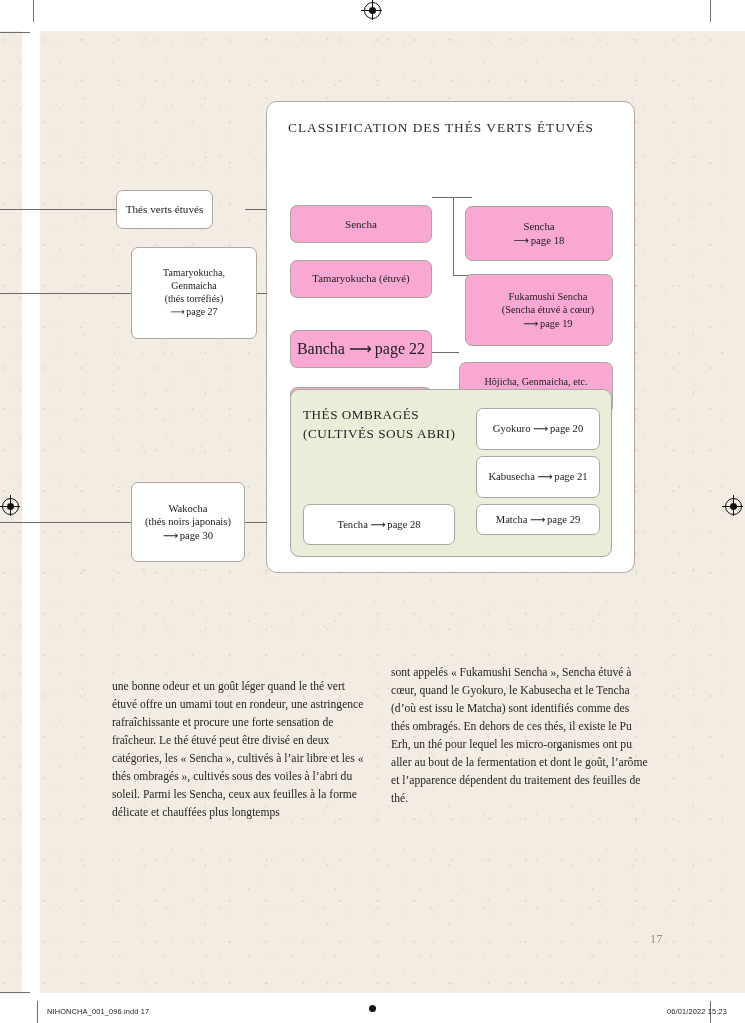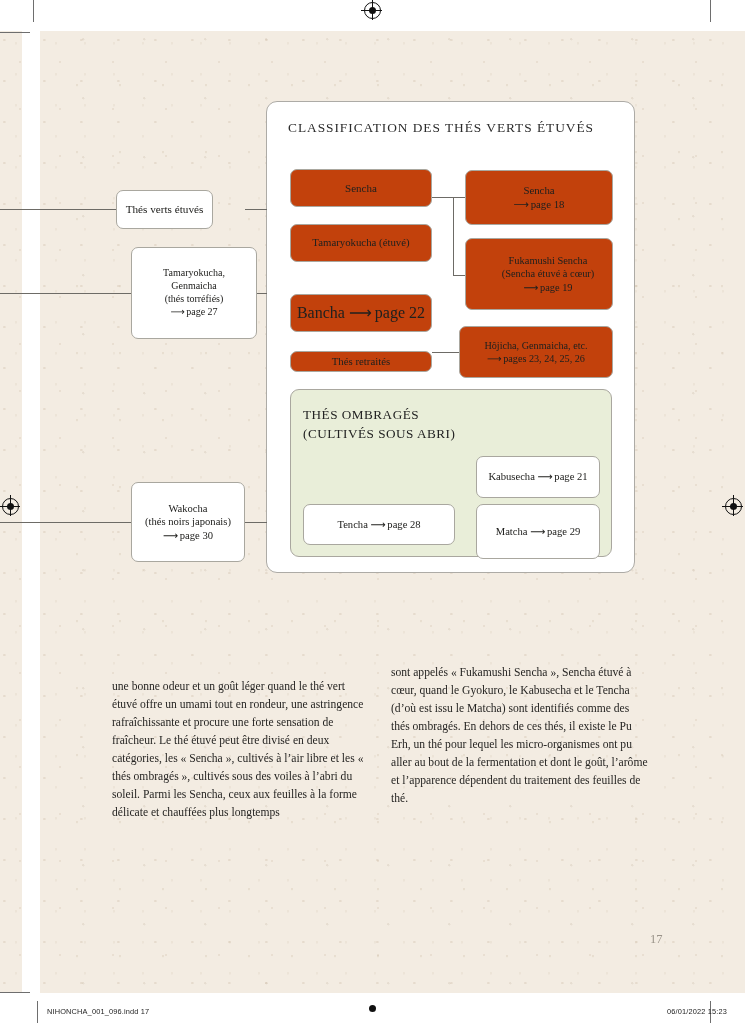--- a/index.html
+++ b/index.html
@@ -99,21 +99,21 @@
     border-radius: 7px;
     border: 1px solid #a9a79f;
     display: flex;
     align-items: center;
     justify-content: center;
     text-align: center;
     color: #20201e;
     line-height: 1.28;
     font-family: "Liberation Serif", serif;
   }
-  .node.green { background: #c2410c; }
+  .node.green { background: #f9a8d4; margin-top: 36px; }
   .node.white { background: #ffffff; }
   .node .inner { padding: 0 6px; width: 100%; }
 
   .arrowref { white-space: nowrap; }
   .arr { letter-spacing: -1px; }
 
   
   #ombrage-panel {
     position: absolute;
     left: 290px; top: 389px;
@@ -316,38 +316,45 @@
       </div>
     </div>
   </div>
 
   <div id="ombrage-panel"></div>
   <div id="ombrage-title">
     <span class="l1">THÉS OMBRAGÉS</span>
     <span class="l2">(CULTIVÉS SOUS ABRI)</span>
   </div>
 
+  <div class="node white" style="left:476px; top:408px; width:124px; height:42px; font-size:10.6px;">
+    <div class="inner arrowref">
+      <span>Gyokuro</span>
+      <span class="arr">⟶</span>
+      <span>page 20</span>
+    </div>
+  </div>
 
   <div class="node white" style="left:476px; top:456px; width:124px; height:42px; font-size:10.6px;">
     <div class="inner arrowref">
       <span>Kabusecha</span>
       <span class="arr">⟶</span>
       <span>page 21</span>
     </div>
   </div>
 
   <div class="node white" style="left:303px; top:504px; width:152px; height:41px; font-size:10.6px;">
     <div class="inner arrowref">
       <span>Tencha</span>
       <span class="arr">⟶</span>
       <span>page 28</span>
     </div>
   </div>
 
-  <div class="node white" style="left:476px; top:504px; width:124px; height:55px; font-size:10.6px;">
+  <div class="node white" style="left:476px; top:504px; width:124px; height:31px; font-size:10.6px;">
     <div class="inner arrowref">
       <span>Matcha</span>
       <span class="arr">⟶</span>
       <span>page 29</span>
     </div>
   </div>
 
   <div class="col" id="col-left">une bonne odeur et un goût léger quand le thé vert étuvé offre un umami tout en rondeur, une astringence rafraîchissante et procure une forte sensation de fraîcheur. Le thé étuvé peut être divisé en deux catégories, les « Sencha », cultivés à l’air libre et les « thés ombragés », cultivés sous des voiles à l’abri du soleil. Parmi les Sencha, ceux aux feuilles à la forme délicate et chauffées plus longtemps</div>
   <div class="col" id="col-right">sont appelés « Fukamushi Sencha », Sencha étuvé à cœur, quand le Gyokuro, le Kabusecha et le Tencha (d’où est issu le Matcha) sont identifiés comme des thés ombragés. En dehors de ces thés, il existe le Pu Erh, un thé pour lequel les micro-organismes ont pu aller au bout de la fermentation et dont le goût, l’arôme et l’apparence dépendent du traitement des feuilles de thé.</div>
 

